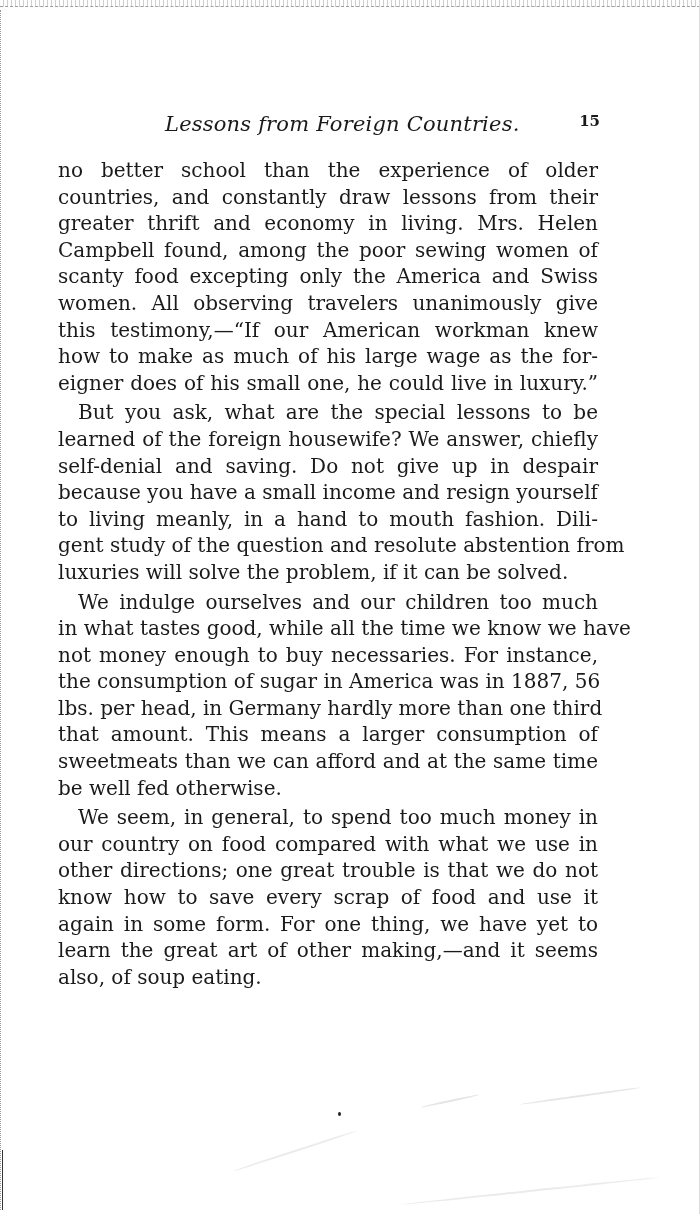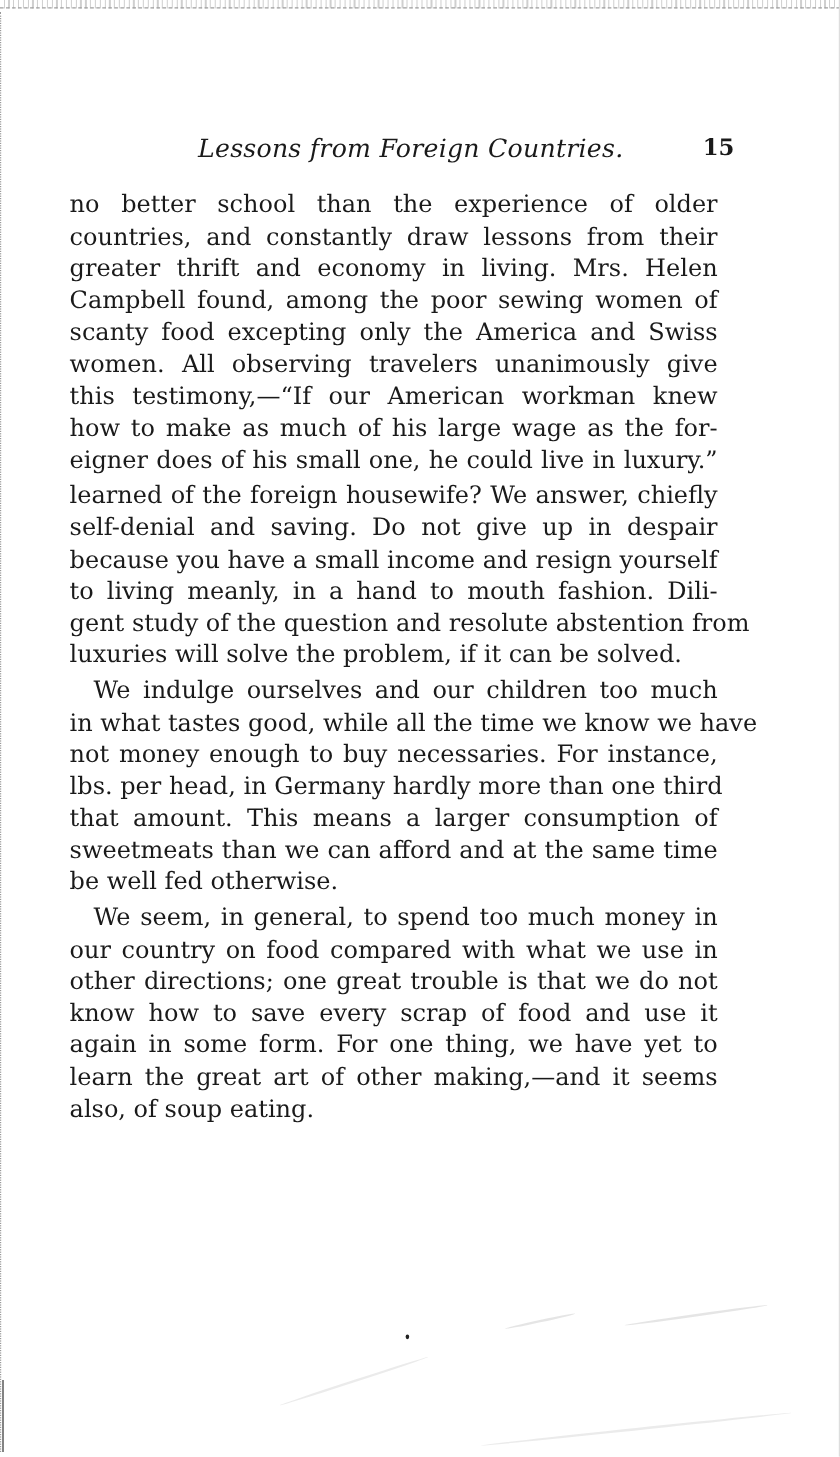--- a/index.html
+++ b/index.html
@@ -3,21 +3,21 @@
 <meta charset="utf-8">
 <style>
   html, body { margin: 0; padding: 0; background: #ffffff; }
   body { width: 700px; height: 1214px; position: relative; overflow: hidden; font-family: "DejaVu Serif", "Liberation Serif", serif; color: #1a1a1a; }
   .top-edge { position: absolute; left: 0; top: 0; width: 700px; height: 6px; border-bottom: 1px dashed #777; background: repeating-linear-gradient(90deg, #fff 0, #fff 3px, #bbb 3px, #bbb 4px); opacity: 0.7; }
   .left-edge { position: absolute; left: 0; top: 10px; width: 2px; height: 1200px; border-left: 1px dotted #999; }
   .left-bracket { position: absolute; left: 2px; top: 1150px; width: 4px; height: 60px; border-left: 1.5px solid #333; }
   .right-edge { position: absolute; right: 0; top: 0; width: 1px; height: 1214px; background: #ddd; }
   .header { position: absolute; top: 112px; left: 60px; width: 556px; height: 30px; text-align: center; }
   .running-title { position: absolute; left: 105px; top: 0; font-style: italic; font-size: 21px; letter-spacing: 0.2px; }
-  .page-number { position: absolute; right: 4px; top: 0; font-size: 19px; font-weight: bold; }
+  .page-number { position: absolute; right: 16px; top: 0; font-size: 15px; font-weight: bold; }
   .body-text { position: absolute; top: 157px; left: 58px; width: 540px; font-size: 20px; line-height: 26.6px; text-align: justify; }
   .line { display: block; text-align: justify; text-align-last: justify; white-space: nowrap; height: 26.6px; }
   .line.last { text-align-last: left; }
   .para { margin: 0 0 3px 0; }
   .line.indent { padding-left: 20px; }
   .speckle { position: absolute; border-radius: 50%; background: #999; }
 </style>
 </head>
 <body>
 
@@ -37,31 +37,33 @@
     <span class="line">countries, and constantly draw lessons from their</span>
     <span class="line">greater thrift and economy in living. Mrs. Helen</span>
     <span class="line">Campbell found, among the poor sewing women of</span>
     <span class="line">scanty food excepting only the America and Swiss</span>
     <span class="line">women. All observing travelers unanimously give</span>
     <span class="line">this testimony,—“If our American workman knew</span>
     <span class="line">how to make as much of his large wage as the for-</span>
     <span class="line">eigner does of his small one, he could live in luxury.”</span>
   </div>
   <div class="para">
+    <span class="line indent">But you ask, what are the special lessons to be</span>
     <span class="line">learned of the foreign housewife? We answer, chiefly</span>
     <span class="line">self-denial and saving. Do not give up in despair</span>
     <span class="line">because you have a small income and resign yourself</span>
     <span class="line">to living meanly, in a hand to mouth fashion. Dili-</span>
     <span class="line">gent study of the question and resolute abstention from</span>
     <span class="line last">luxuries will solve the problem, if it can be solved.</span>
   </div>
   <div class="para">
     <span class="line indent">We indulge ourselves and our children too much</span>
     <span class="line">in what tastes good, while all the time we know we have</span>
     <span class="line">not money enough to buy necessaries. For instance,</span>
+    <span class="line">the consumption of sugar in America was in 1887, 56</span>
     <span class="line">lbs. per head, in Germany hardly more than one third</span>
     <span class="line">that amount. This means a larger consumption of</span>
     <span class="line">sweetmeats than we can afford and at the same time</span>
     <span class="line last">be well fed otherwise.</span>
   </div>
   <div class="para">
     <span class="line indent">We seem, in general, to spend too much money in</span>
     <span class="line">our country on food compared with what we use in</span>
     <span class="line">other directions; one great trouble is that we do not</span>
     <span class="line">know how to save every scrap of food and use it</span>

